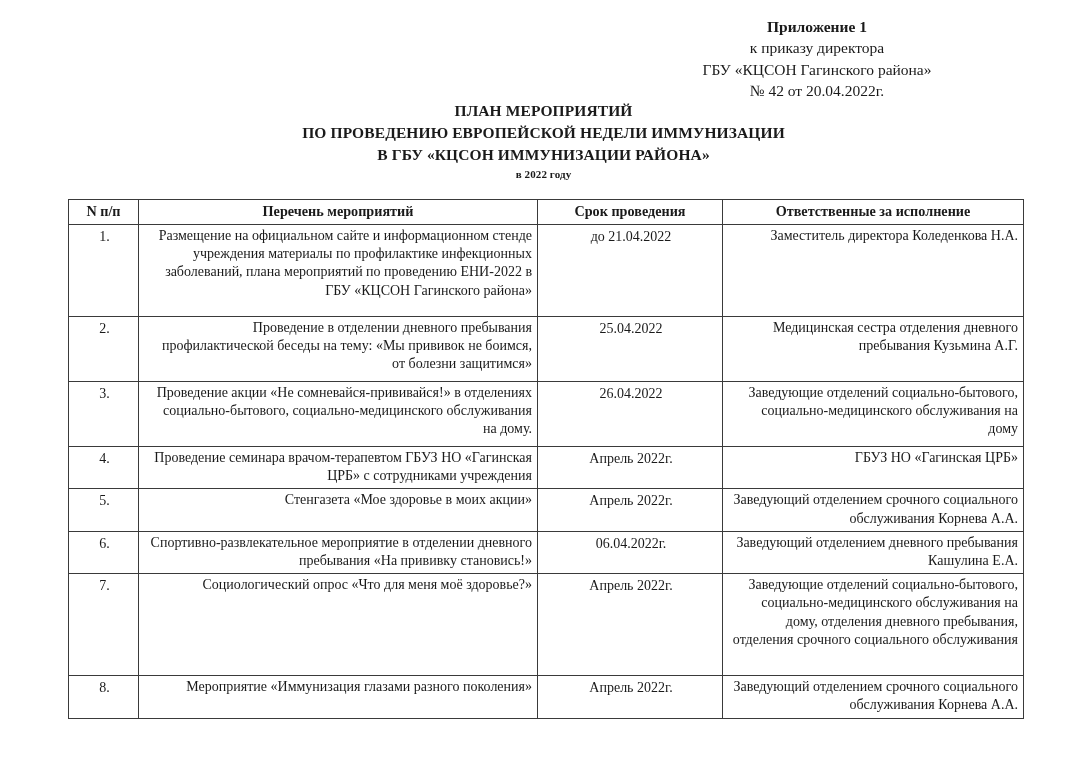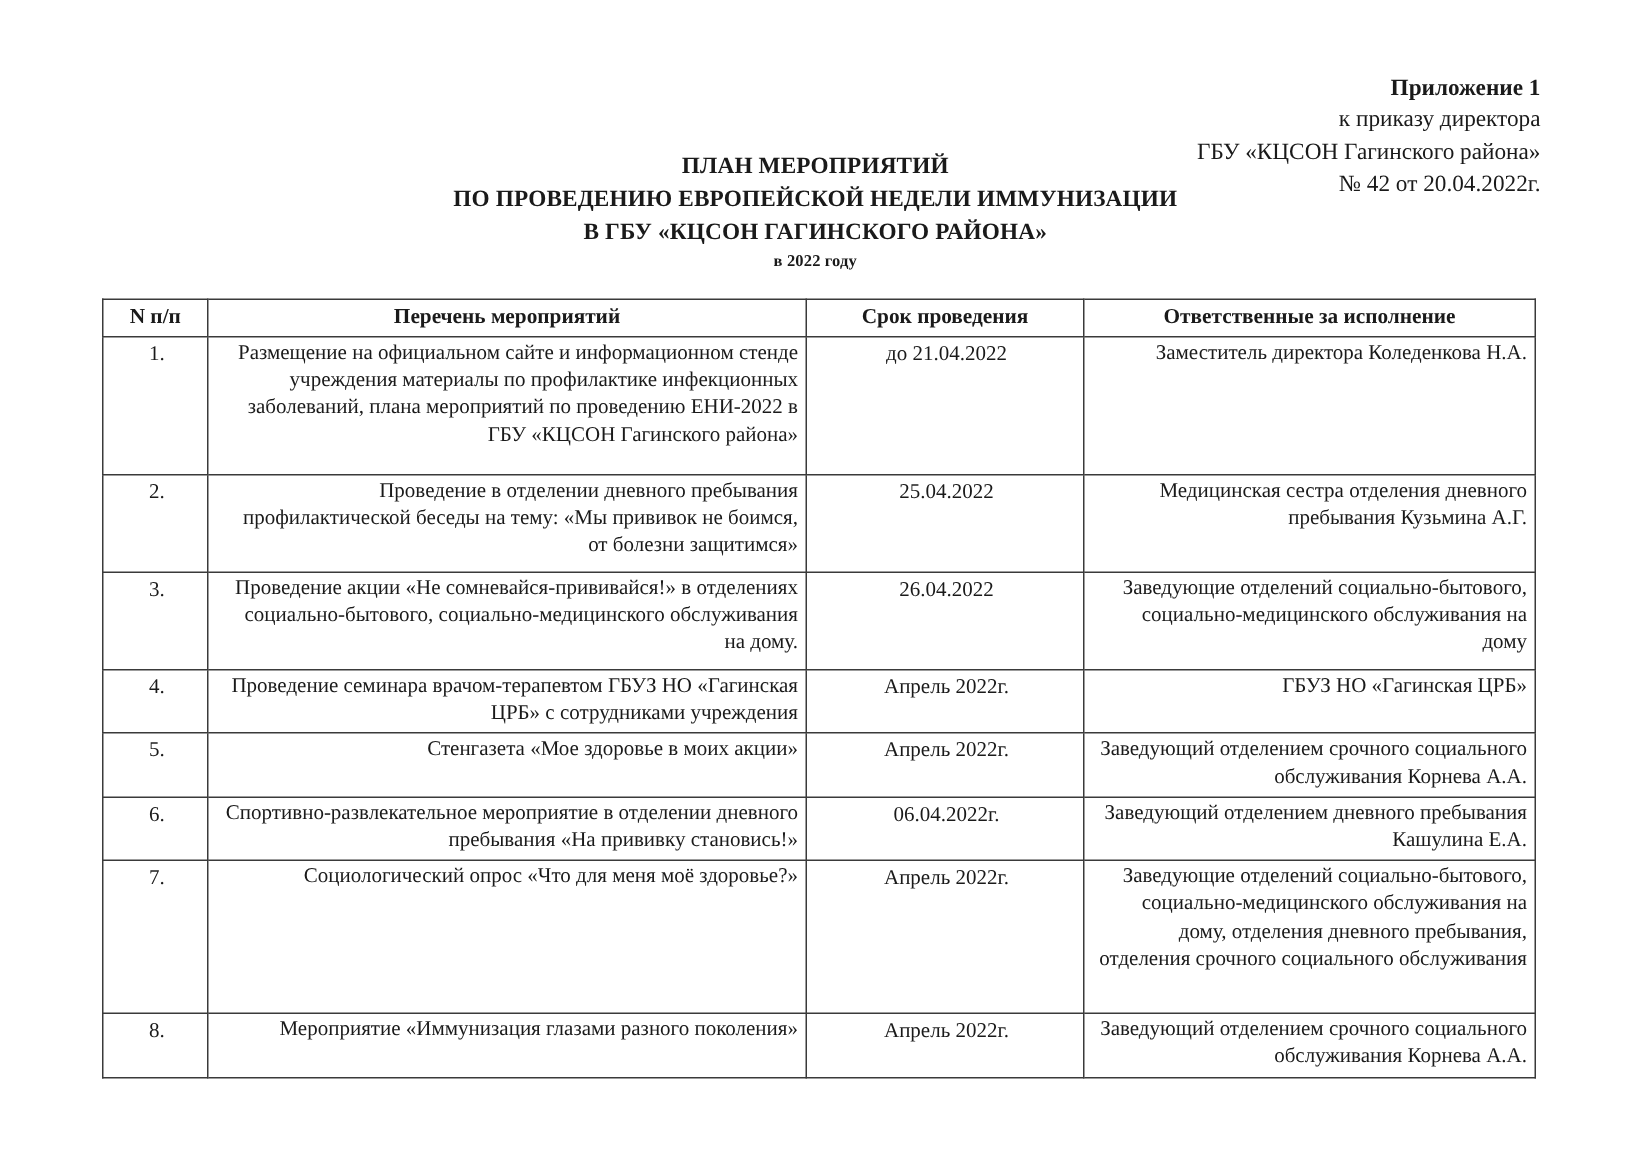--- a/index.html
+++ b/index.html
@@ -23,24 +23,23 @@
     box-sizing: border-box;
     background: #ffffff;
   }
 
   
   .approval-block {
     position: absolute;
     top: 16px;
     right: 60px;
     width: 420px;
-    text-align: right;
+    text-align: center;
     font-size: 15.5px;
     line-height: 1.38;
-    margin-top: 32px;
   }
   .approval-title {
     font-weight: bold;
     font-size: 15.5px;
     display: block;
   }
   .approval-line {
     display: block;
     font-weight: normal;
   }
@@ -117,21 +116,21 @@
   <div class="approval-block">
     <span class="approval-title">Приложение 1</span>
     <span class="approval-line">к приказу директора</span>
     <span class="approval-line">ГБУ «КЦСОН Гагинского района»</span>
     <span class="approval-line">№ 42 от 20.04.2022г.</span>
   </div>
 
   <div class="doc-title">
     <span class="t-line">ПЛАН МЕРОПРИЯТИЙ</span>
     <span class="t-line">ПО ПРОВЕДЕНИЮ ЕВРОПЕЙСКОЙ НЕДЕЛИ ИММУНИЗАЦИИ</span>
-    <span class="t-line">В ГБУ «КЦСОН ГАГИНСКОГО РАЙОНА»</span>
+    <span class="t-line">В ГБУ «КЦСОН ИММУНИЗАЦИИ РАЙОНА»</span>
     <span class="t-year">в 2022 году</span>
   </div>
 
   <table class="plan-table">
     <colgroup>
       <col class="col-num">
       <col class="col-event">
       <col class="col-date">
       <col class="col-resp">
     </colgroup>

